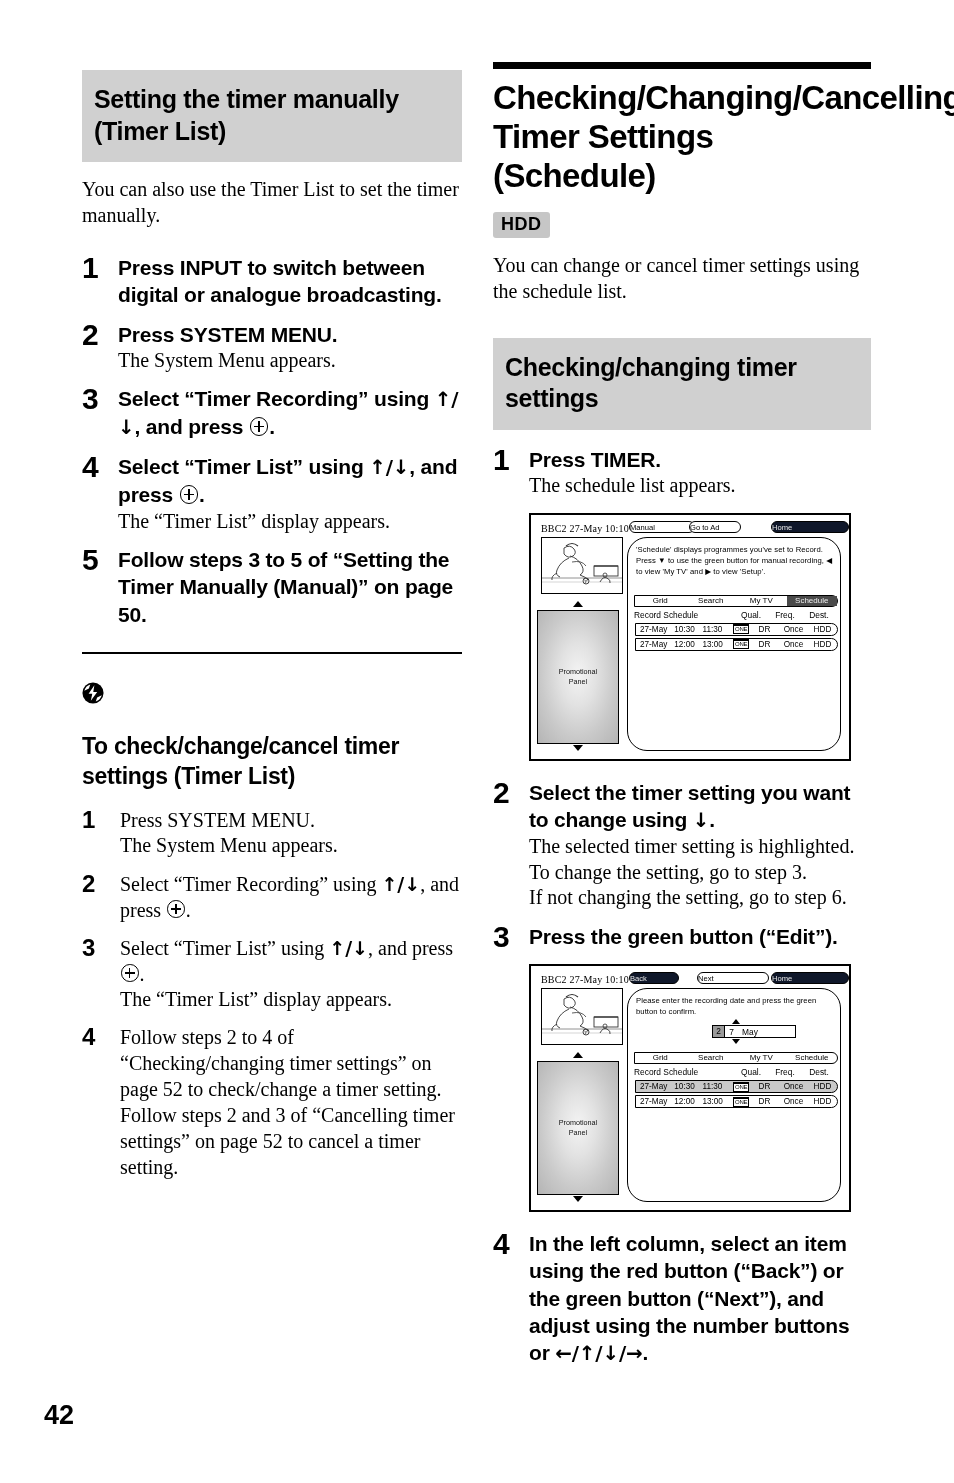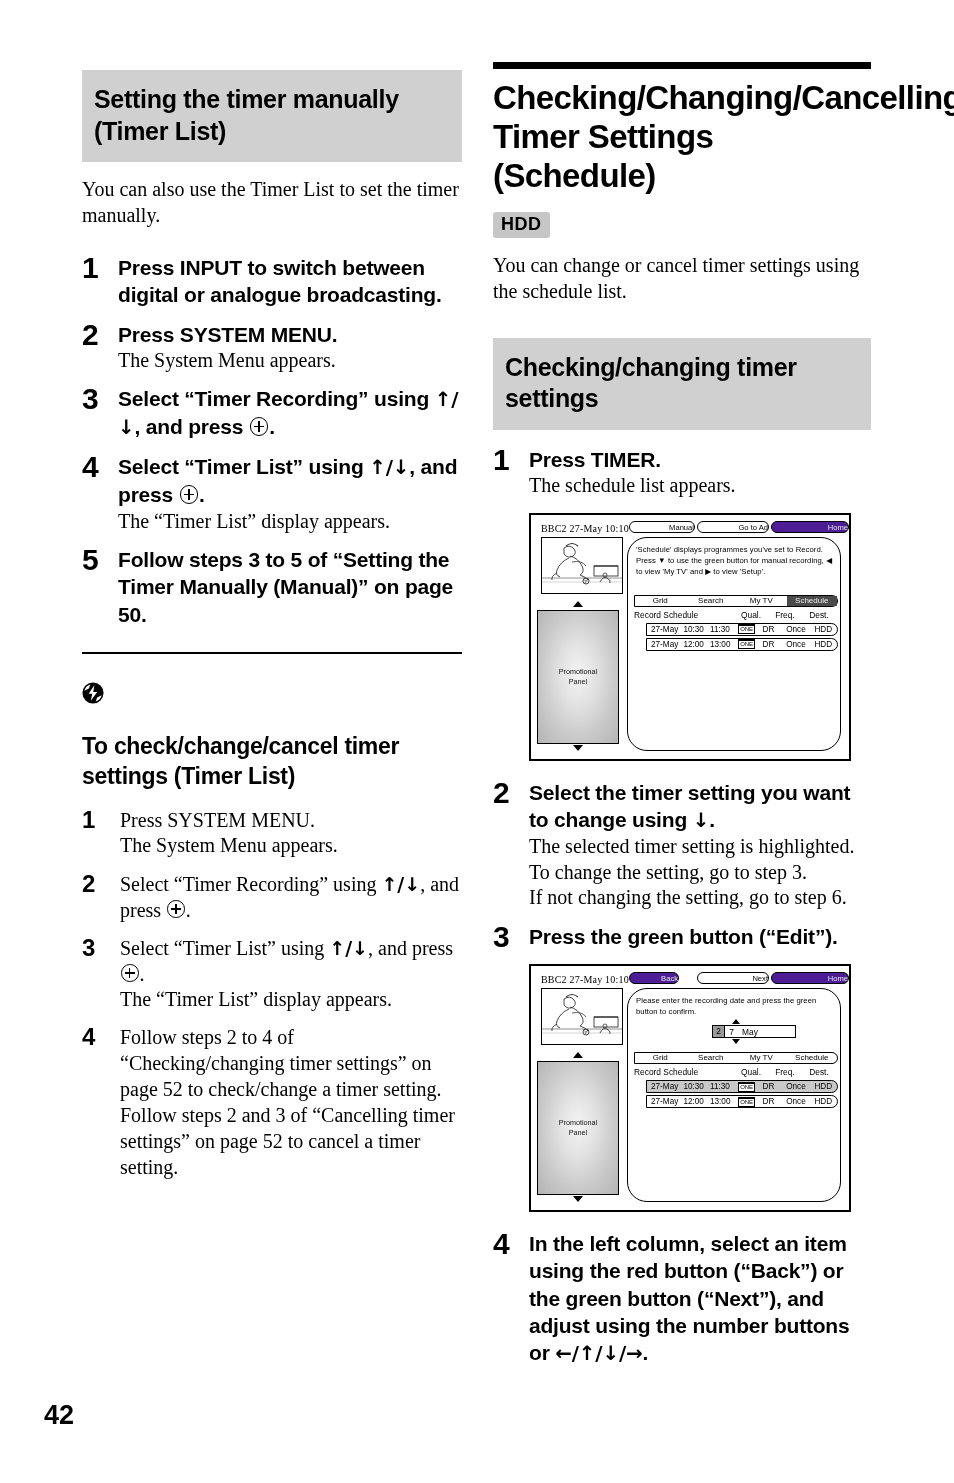--- a/index.html
+++ b/index.html
@@ -191,25 +191,25 @@
     height: 13px;
   }
   .tv-btn {
     position: absolute;
     top: 0;
     height: 12px;
     border: 1px solid #000;
     border-radius: 7px;
     font-size: 7.6px;
     line-height: 11px;
-    text-align: right;
+    text-align: left;
     background: #fff;
     box-sizing: border-box;
   }
-  .tv-btn.dark { background: #4c1d95; color: #e8e8e8; }
+  .tv-btn.dark { background: #0f172a; color: #e8e8e8; }
 
   .tv-thumb {
     position: absolute;
     left: 4px; top: 16px;
     width: 80px; height: 55px;
     border: 1px solid #000;
     background: #fff;
     overflow: hidden;
   }
   .tv-promo-wrap {
@@ -280,21 +280,21 @@
     left: 6px; right: 4px;
     font-size: 8.4px;
     display: flex;
     justify-content: space-between;
   }
   .tv-schedhdr .lbl { flex: 0 0 auto; }
   .tv-schedhdr .cols { display: flex; gap: 0; }
   .tv-schedhdr .cols span { width: 34px; text-align: center; }
   .tv-row {
     position: absolute;
-    left: 18px; right: 2px;
+    left: 7px; right: 2px;
     height: 13px;
     border: 1px solid #000;
     border-radius: 0 7px 7px 0;
     box-sizing: border-box;
     display: flex;
     align-items: center;
     font-size: 8.2px;
     background: #fff;
   }
   .tv-row.sel { background: #c9c9c9; }
@@ -474,21 +474,21 @@
       <div class="step-num">1</div>
       <div class="step-body">
         <div class="step-title">Press TIMER.</div>
         <div class="step-note">The schedule list appears.</div>
 
         <div class="tv-figure">
           <div class="tv-inner">
             <div class="tv-status">BBC2   27-May   10:10</div>
             <div class="tv-btnrow">
               <div class="tv-btn" style="left:0px;width:66px">Manual</div>
-              <div class="tv-btn" style="left:68px;width:72px">Go to Ad</div>
+              <div class="tv-btn" style="left:60px;width:52px">Go to Ad</div>
               <div class="tv-btn dark" style="left:142px;width:78px">Home</div>
             </div>
 
             <div class="tv-thumb">
               <svg viewBox="0 0 80 55" width="80" height="55">
                 <rect x="0" y="0" width="80" height="55" fill="#fff"></rect>
                 <line x1="0" y1="40" x2="80" y2="40" stroke="#777" stroke-width="0.8"></line>
                 <line x1="0" y1="44" x2="80" y2="44" stroke="#bbb" stroke-width="0.6"></line>
                 <path d="M22 10 q6 -4 10 1 q3 4 -1 7 q-5 3 -9 -2 z" fill="none" stroke="#333" stroke-width="0.9"></path>
                 <path d="M24 8 q6 -5 12 0" fill="none" stroke="#333" stroke-width="1.1"></path>

